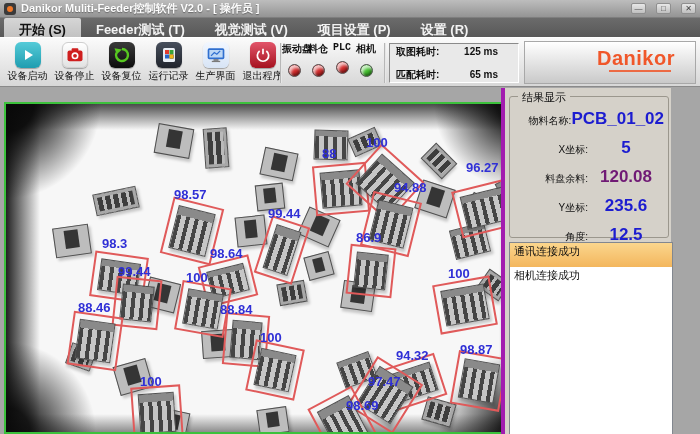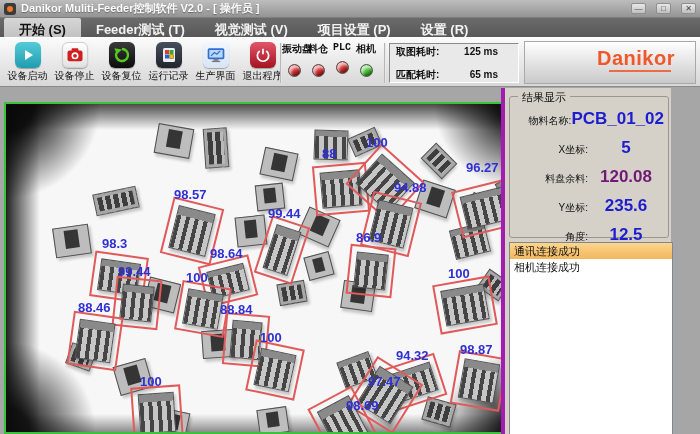--- a/index.html
+++ b/index.html
@@ -158,21 +158,21 @@
   }
   .results{ padding:12px 4px 0 4px; display:flex; flex-direction:column; gap:9px; }
   .result-row{ display:flex; align-items:baseline; }
   .result-label{ width:74px; text-align:right; font-size:10px; color:#111; white-space:nowrap; }
   .result-value{ flex:1; text-align:center; font-size:17px; font-weight:bold; }
 
   .logbox{
     position:absolute; left:4px; top:154px; width:164px; height:200px;
     background:#ffffff; border:1px solid #82878f; font-size:11px; color:#111;
   }
-  .log-item{ padding:1px 4px; height:16px; line-height:14px; white-space:nowrap; overflow:hidden; }
+  .log-item{ padding:1px 4px; height:24px; line-height:14px; white-space:nowrap; overflow:hidden; }
   .log-item.selected{ background:linear-gradient(180deg,#fbd68d,#f3b65d); }
 
   svg{ display:block; }
 </style>
 </head>
 <body>
 
 <div class="titlebar">
   <span class="appicon"></span>
   <span class="title-text">Danikor Muliti-Feeder控制软件 V2.0 - [ 操作员 ]</span>

